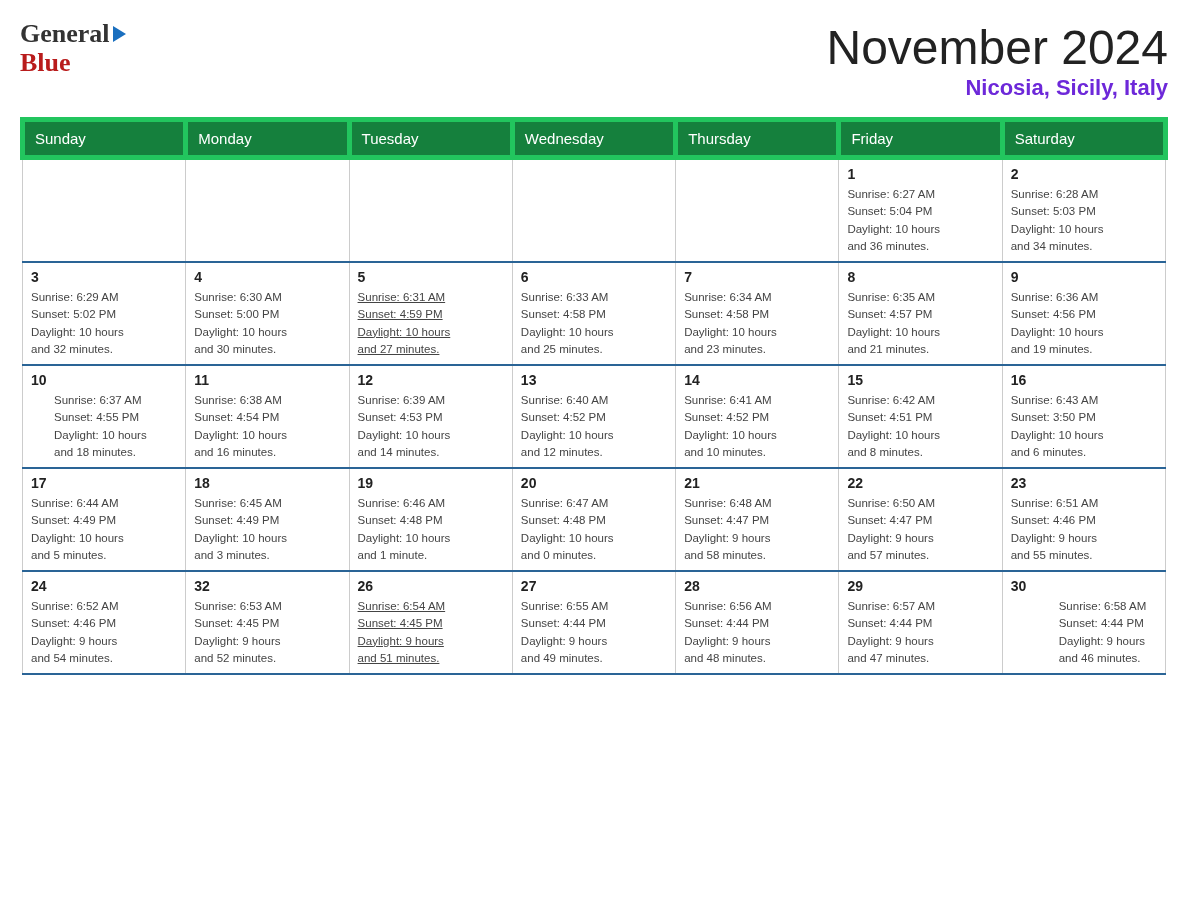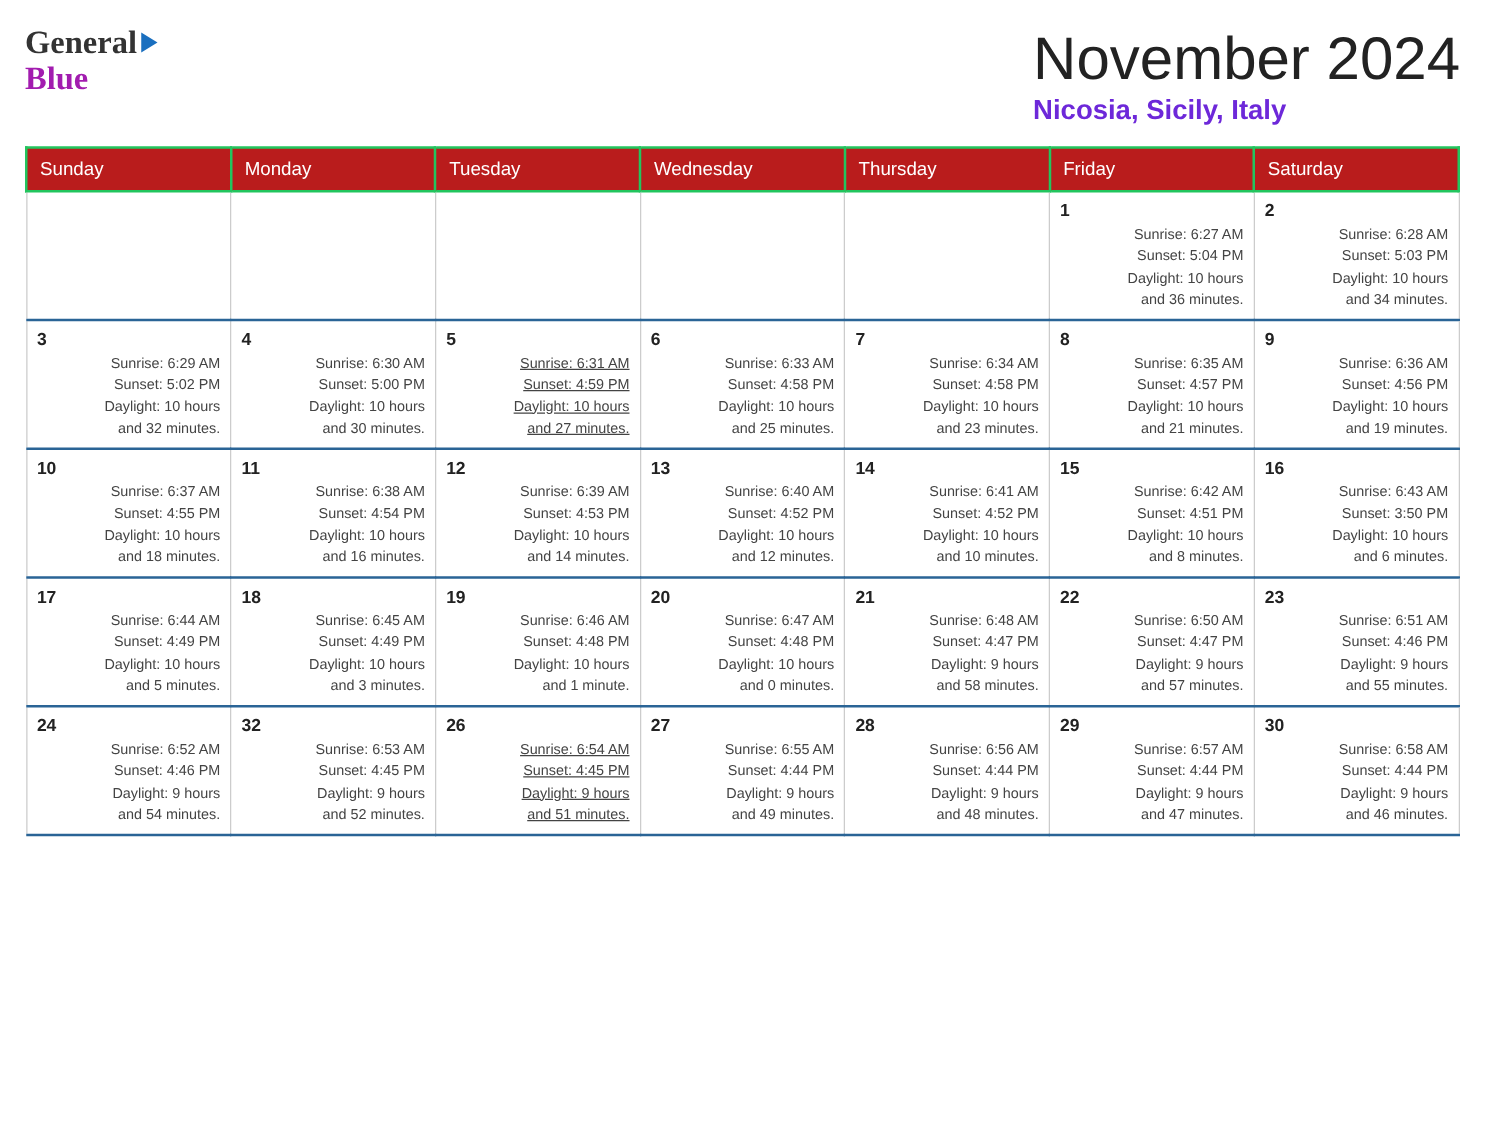--- a/index.html
+++ b/index.html
@@ -15,45 +15,45 @@
       justify-content: space-between;
       align-items: flex-start;
       margin-bottom: 16px;
     }
     .logo-area {
       display: flex;
       flex-direction: column;
       align-items: flex-start;
     }
     .title-area {
-      text-align: left;
+      text-align: right;
     }
     .title-area h1 {
       font-size: 48px;
       font-weight: normal;
       color: #222;
     }
     .title-area h2 {
       font-size: 22px;
       font-weight: bold;
       color: #6d28d9;
     }
     .calendar {
       width: 100%;
       border-collapse: collapse;
       border: 1px solid #ccc;
     }
     .calendar th {
-      background-color: #b91c1c;
+      background-color: #15803d;
       color: #fff;
       padding: 8px 10px;
       font-size: 15px;
       font-weight: normal;
       text-align: left;
-      border: 2px solid #22c55e;
+      border: 5px solid #22c55e;
     }
     .calendar td {
       vertical-align: top;
       padding: 6px 8px;
       border: 1px solid #ccc;
       width: calc(100% / 7);
       min-height: 100px;
       font-size: 12px;
       color: #333;
     }
@@ -64,37 +64,36 @@
       font-size: 14px;
       font-weight: bold;
       color: #222;
       display: block;
       margin-bottom: 4px;
     }
     .day-info {
       font-size: 11.5px;
       color: #444;
       line-height: 1.5;
-      text-align: right;
     }
     .logo-block {
       display: flex;
       flex-direction: column;
       line-height: 1.1;
     }
     .logo-line1 {
       font-size: 26px;
       font-weight: bold;
       color: #333;
       font-family: Georgia, serif;
     }
     .logo-line2 {
       font-size: 26px;
       font-weight: bold;
-      color: #a21caf;
+      color: #b91c1c;
       font-family: Georgia, serif;
     }
     .triangle-right {
       display: inline-block;
       width: 0; height: 0;
       border-top: 8px solid transparent;
       border-bottom: 8px solid transparent;
       border-left: 13px solid #1a6fbf;
       margin-left: 3px;
       vertical-align: middle;
@@ -265,21 +264,21 @@
         </td>
         <td>
           <span class="day-number">18</span>
           <div class="day-info" style="white-space: pre-line;">Sunrise: 6:45 AM
 Sunset: 4:49 PM
 Daylight: 10 hours
 and 3 minutes.</div>
         </td>
         <td>
           <span class="day-number">19</span>
-          <div class="day-info" style="white-space: pre-line; margin-left: 16px;">Sunrise: 6:46 AM
+          <div class="day-info" style="white-space: pre-line;">Sunrise: 6:46 AM
 Sunset: 4:48 PM
 Daylight: 10 hours
 and 1 minute.</div>
         </td>
         <td>
           <span class="day-number">20</span>
           <div class="day-info" style="white-space: pre-line;">Sunrise: 6:47 AM
 Sunset: 4:48 PM
 Daylight: 10 hours
 and 0 minutes.</div>

